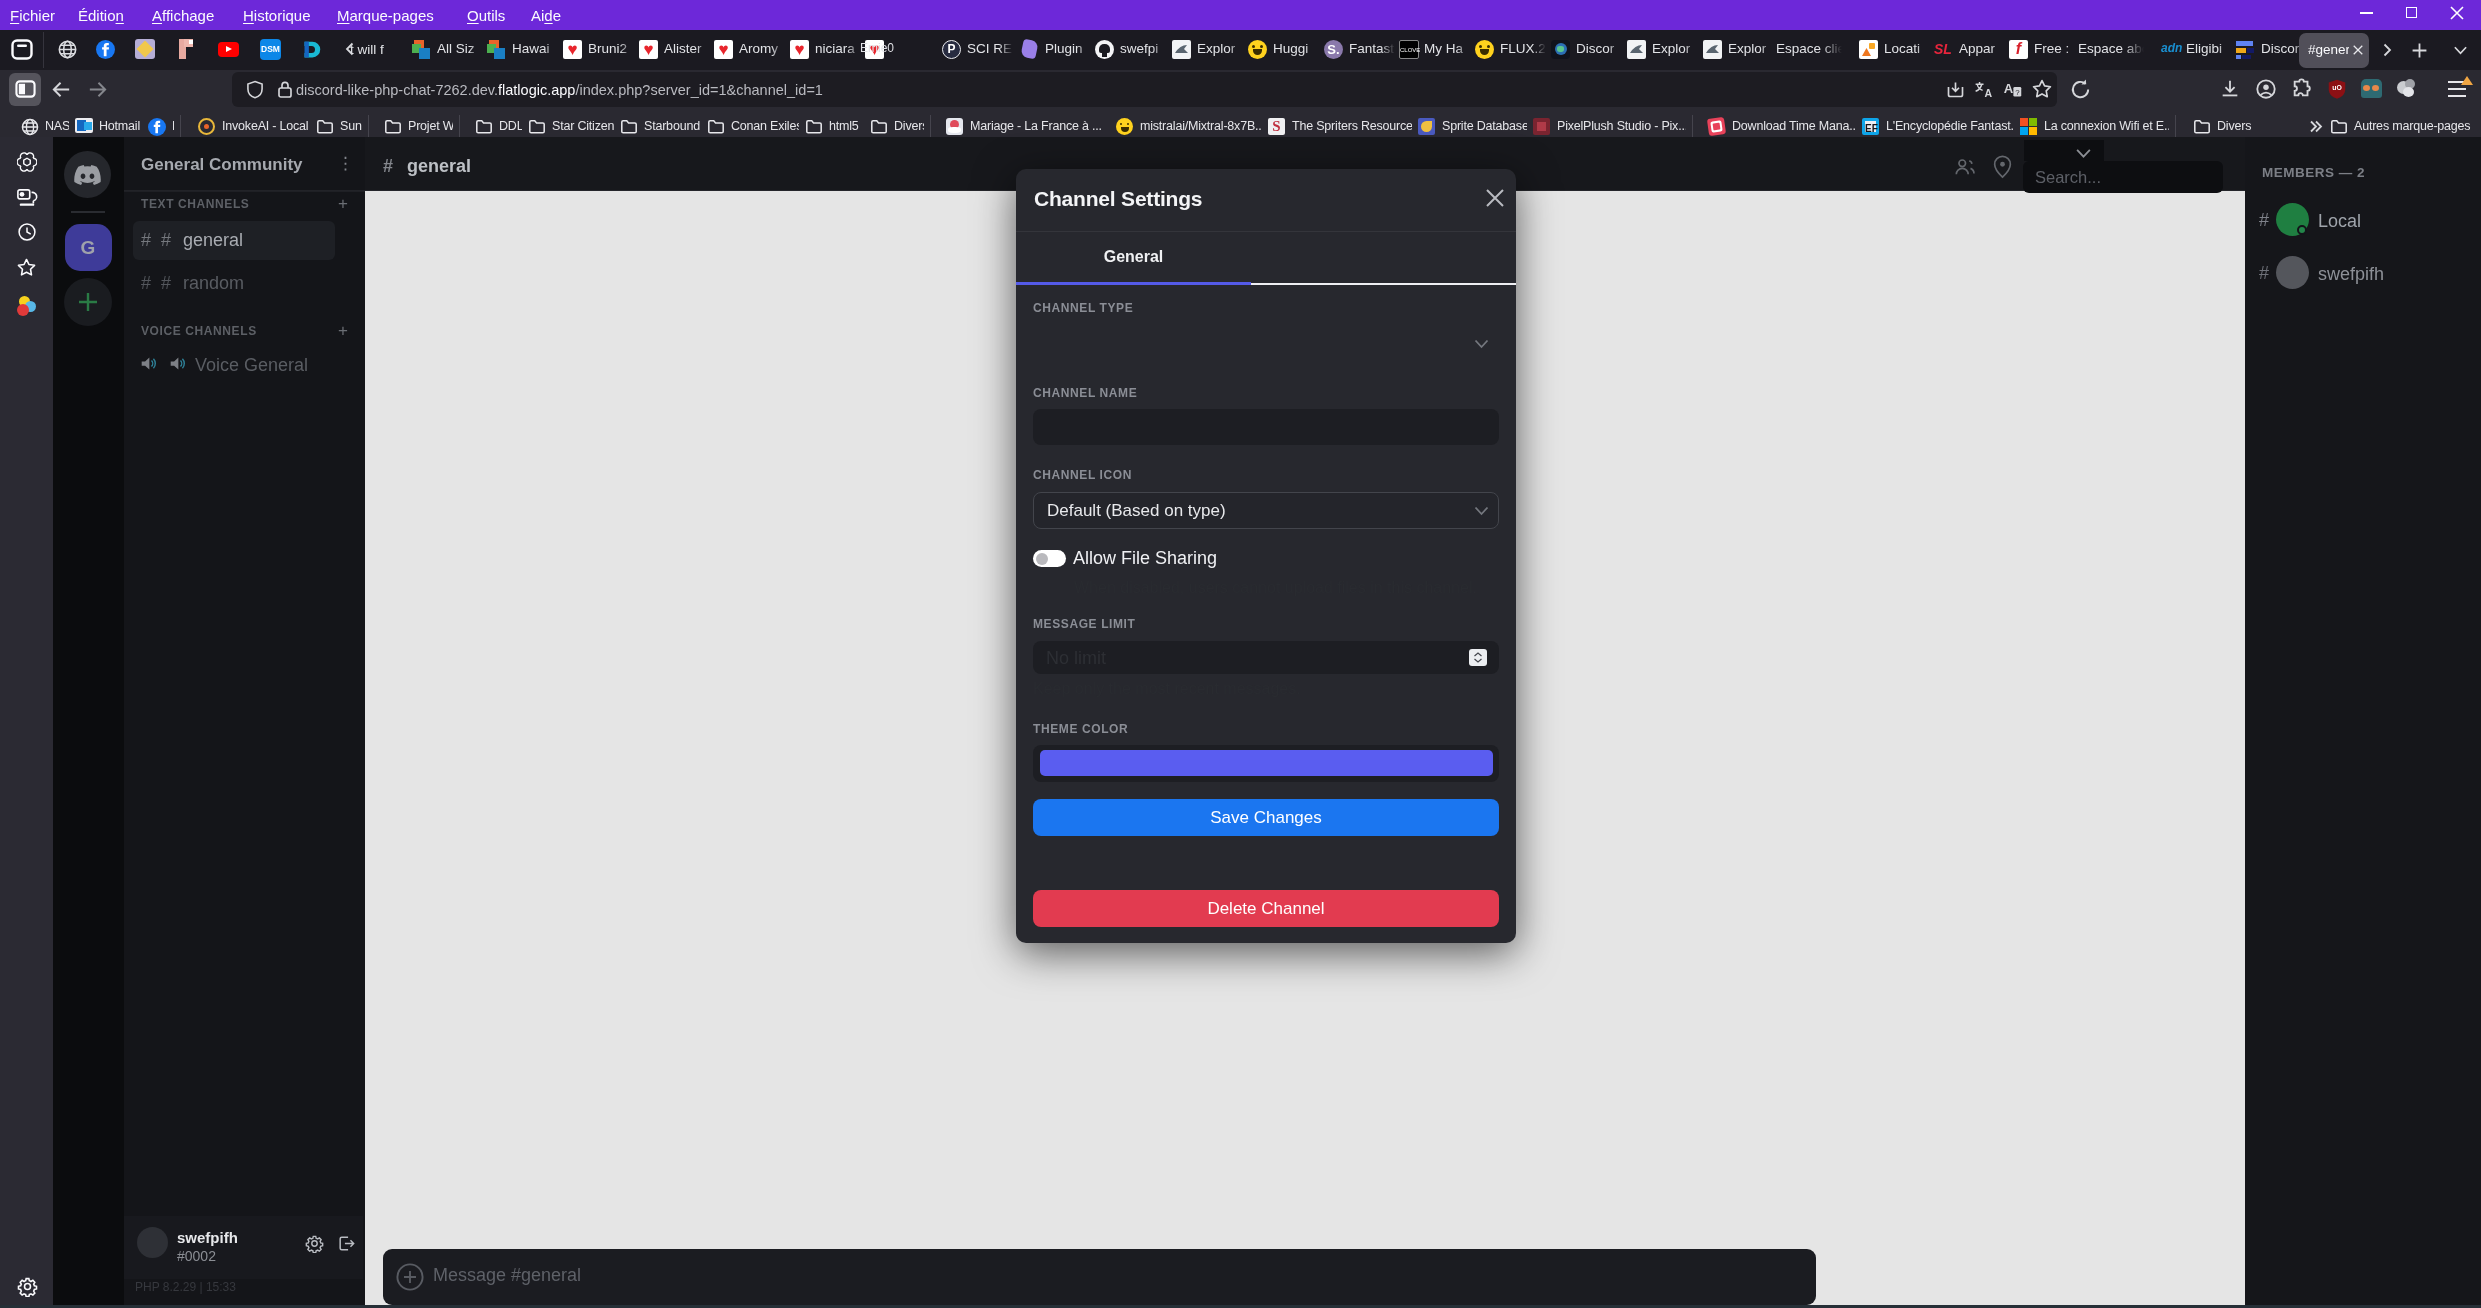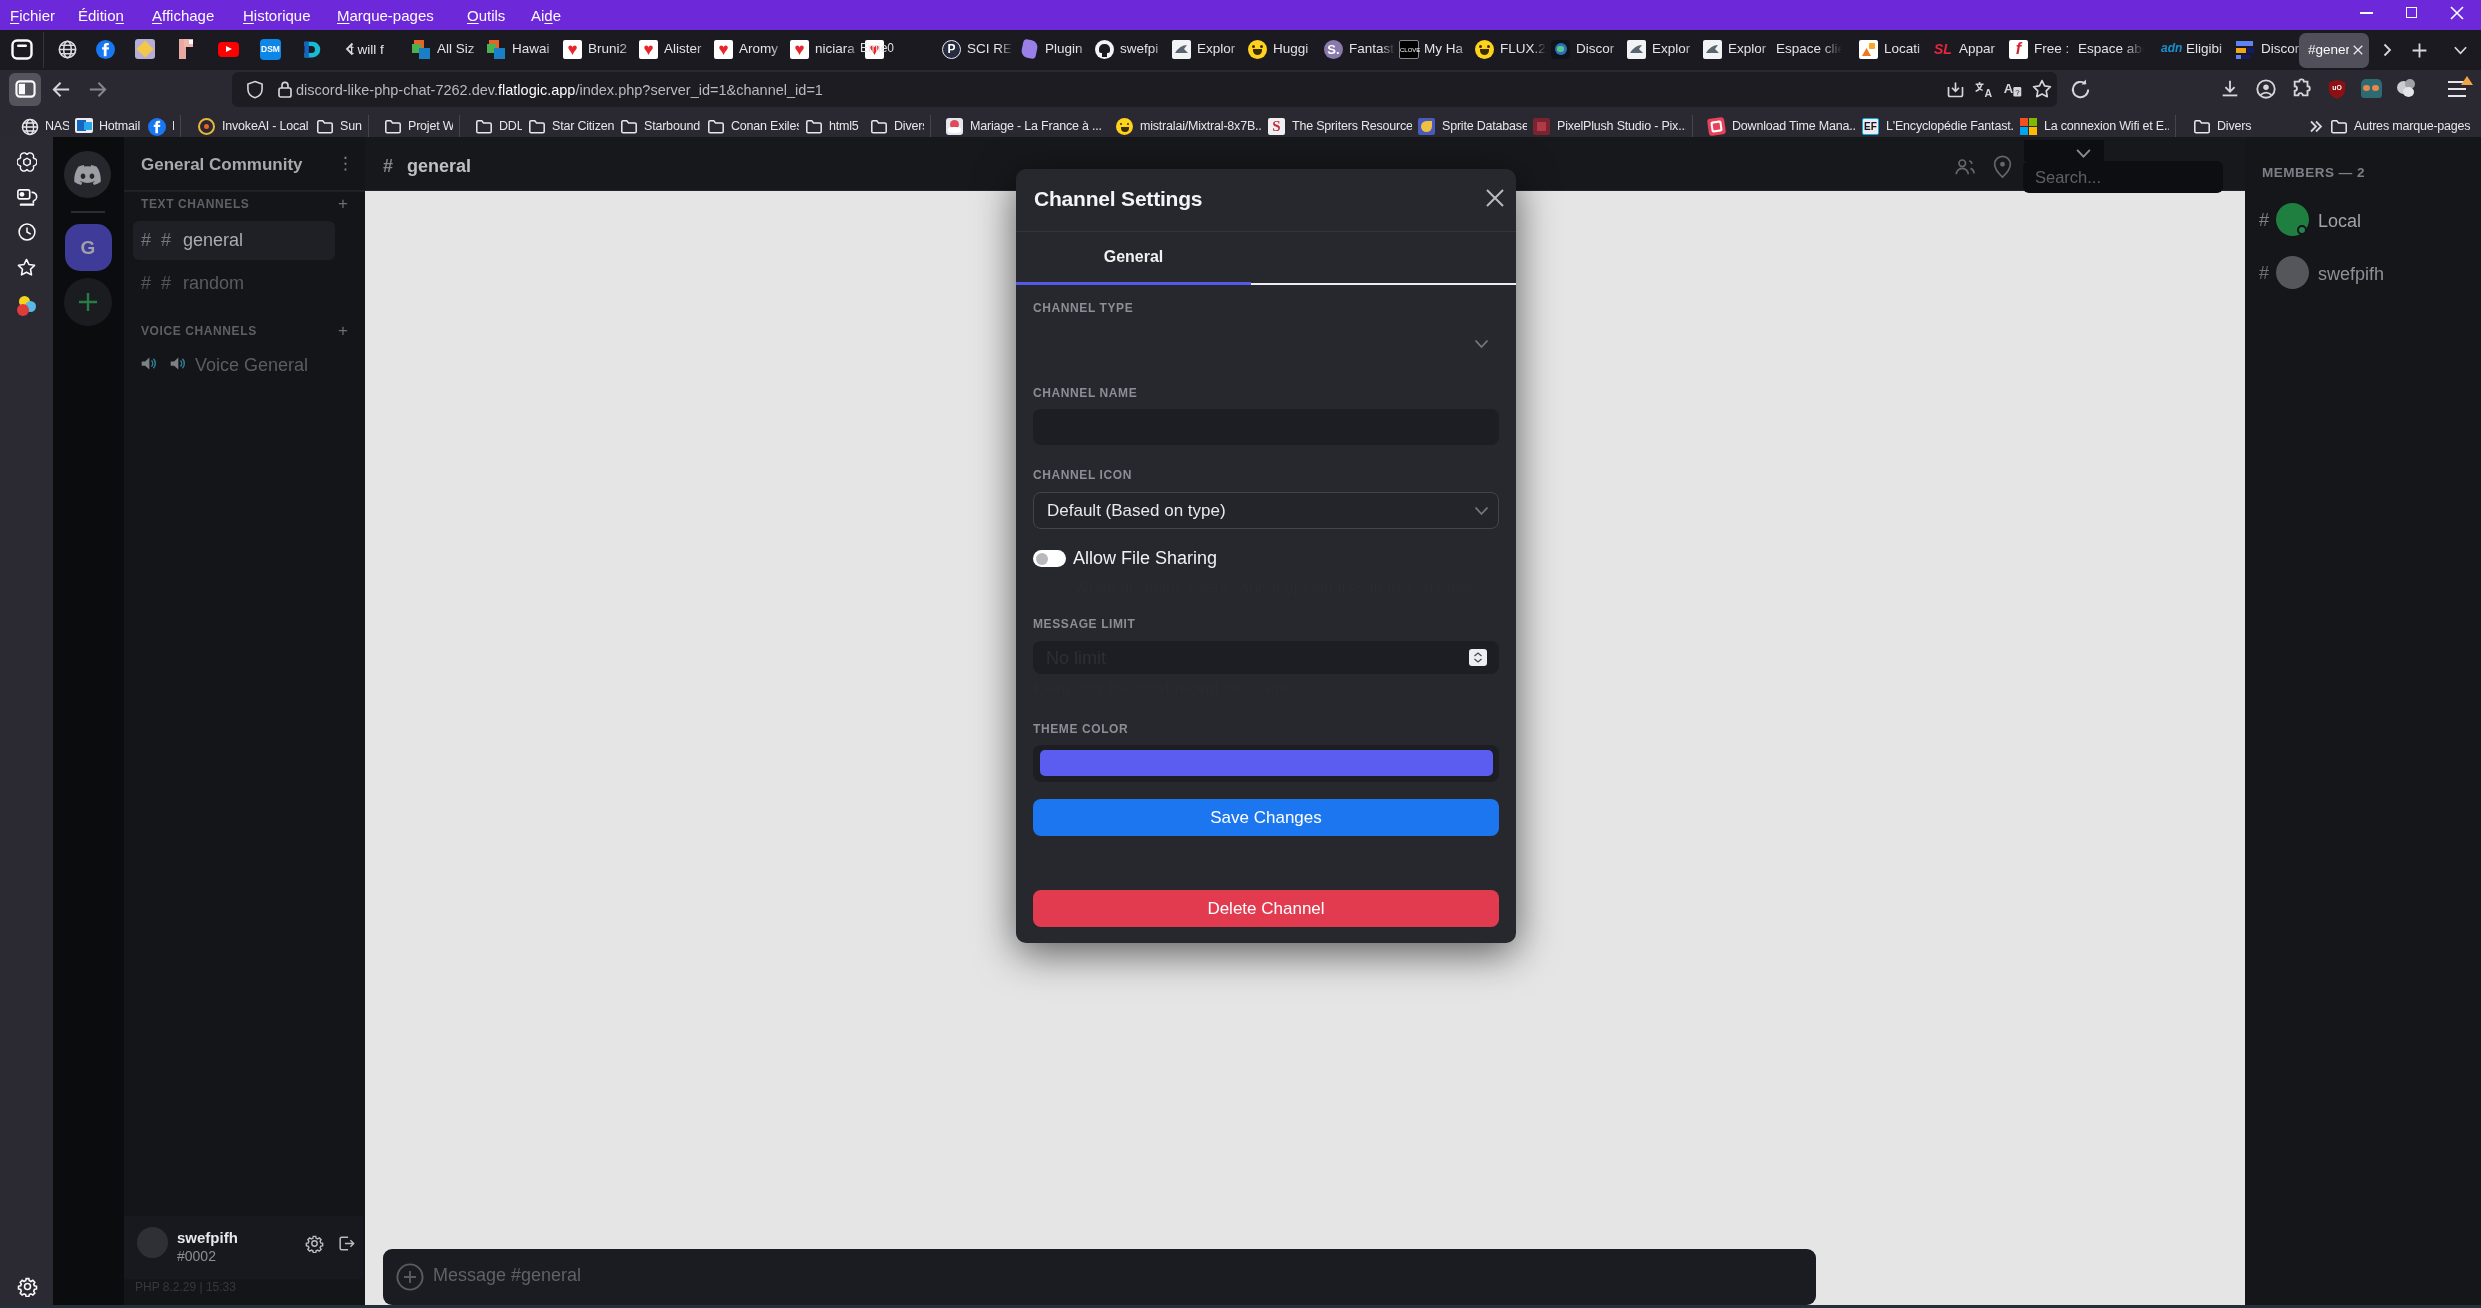--- a/index.html
+++ b/index.html
@@ -345,21 +345,21 @@
     <div class="abs" style="left:1533px;top:8px;width:17px;height:17px;background:#7a2430;border-radius:2px">
       <div class="abs" style="left:4px;top:4px;width:9px;height:9px;background:#b03a48"></div>
     </div>
     <div class="abs bmtext" style="left:1557px;top:9px;white-space:nowrap;width:129px;overflow:hidden">PixelPlush Studio - Pix...</div>
     <div class="abs" style="left:1692px;top:5px;width:1px;height:22px;background:#45444d"></div>
     <div class="abs" style="left:1708px;top:8px;width:17px;height:17px;background:#e8425a;border-radius:3px;transform:rotate(-8deg)">
       <div class="abs" style="left:3px;top:3px;width:11px;height:11px;background:#fff;border-radius:2px"></div>
       <div class="abs" style="left:5px;top:5px;width:7px;height:7px;background:#e8425a;border-radius:1px"></div>
     </div>
     <div class="abs bmtext" style="left:1732px;top:9px;white-space:nowrap;width:124px;overflow:hidden">Download Time Mana...</div>
-    <div class="abs" style="left:1862px;top:8px;width:17px;height:17px;background:#ececf0;border:1px solid #0ea5e9;border-radius:2px;color:#15151a;font-size:10px;font-weight:bold;text-align:center;line-height:16px">EF</div>
+    <div class="abs" style="left:1862px;top:8px;width:17px;height:17px;background:#ececf0;border:3px solid #0ea5e9;border-radius:2px;color:#15151a;font-size:10px;font-weight:bold;text-align:center;line-height:16px">EF</div>
     <div class="abs bmtext" style="left:1886px;top:9px;white-space:nowrap;width:128px;overflow:hidden">L'Encyclopédie Fantast...</div>
     <div class="abs" style="left:2020px;top:8px;width:17px;height:17px">
       <div class="abs" style="left:0;top:0;width:8px;height:8px;background:#f25022"></div>
       <div class="abs" style="left:9px;top:0;width:8px;height:8px;background:#7fba00"></div>
       <div class="abs" style="left:0;top:9px;width:8px;height:8px;background:#00a4ef"></div>
       <div class="abs" style="left:9px;top:9px;width:8px;height:8px;background:#ffb900"></div>
     </div>
     <div class="abs bmtext" style="left:2044px;top:9px;white-space:nowrap;width:125px;overflow:hidden">La connexion Wifi et E...</div>
     <div class="abs" style="left:2175px;top:5px;width:1px;height:22px;background:#45444d"></div>
     <svg class="abs" style="left:2193px;top:8px" width="18" height="17" viewBox="0 0 20 18">

